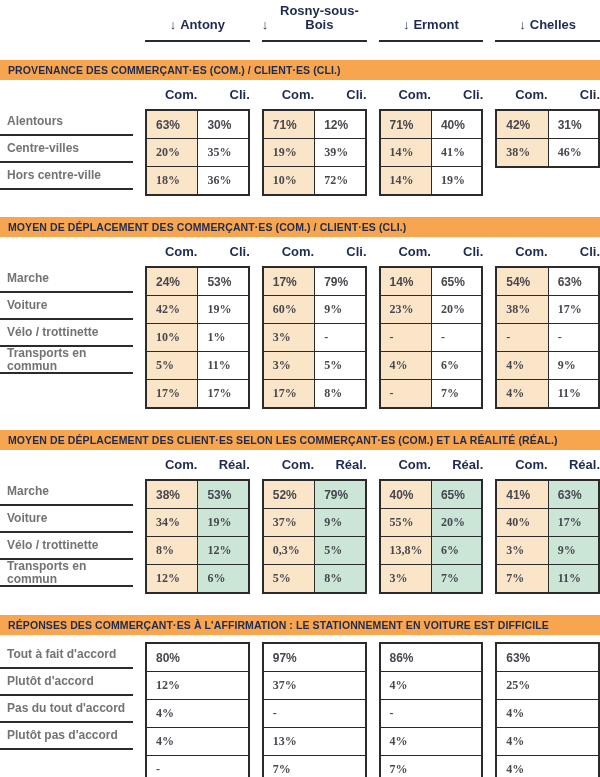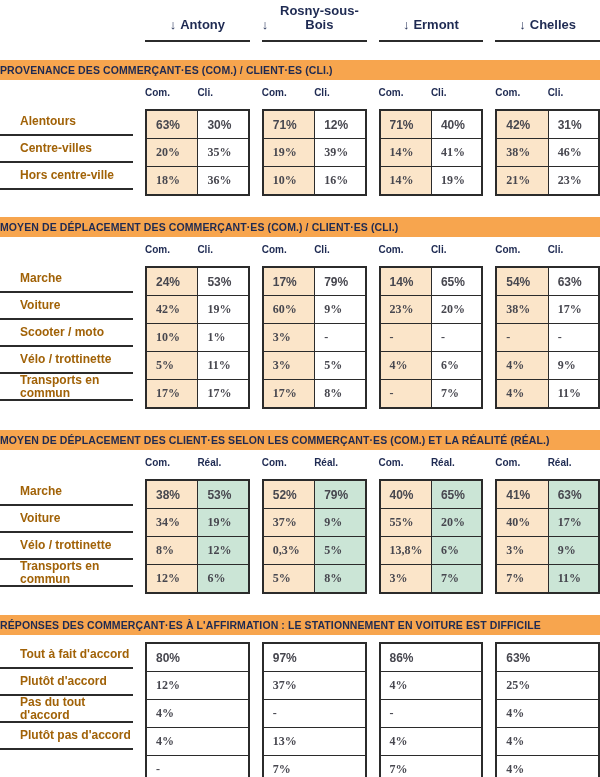--- a/index.html
+++ b/index.html
@@ -12,31 +12,31 @@
   
   .city-row { margin-bottom:18px; }
   .city { display:flex; align-items:flex-end; justify-content:center; text-align:center;
           font-weight:bold; font-size:13px; line-height:1.12; color:#1e2a52;
           border-bottom:2px solid #2b2b2b; padding-bottom:7px; min-height:40px; }
   .arrow { margin-right:4px; }
 
   
   .section { margin-bottom:21px; }
   .banner { background:#f7a54e; color:#1e2a52; font-weight:bold; font-size:10.5px;
-            line-height:20px; height:20px; letter-spacing:0.1px;
+            line-height:20px; height:20px; padding-left:8px; letter-spacing:0.1px;
             margin-bottom:7px; white-space:nowrap; }
 
   
   .colhead-row { margin-bottom:7px; }
   .pair { display:grid; grid-template-columns:1fr 1fr; }
-  .pair span { text-align:left; font-weight:bold; font-size:10px; color:#1e2a52; height:15px; }
+  .pair span { text-align:right; font-weight:bold; font-size:13px; color:#1e2a52; height:15px; }
 
   
   .lrow { height:27px; display:flex; align-items:center; font-weight:bold; font-size:12px;
-          color:#a16207; border-bottom:2px solid #2b2b2b; padding-left:20px; line-height:1.05; }
+          color:#737373; border-bottom:2px solid #2b2b2b; padding-left:7px; line-height:1.05; }
 
   
   .group { border:2px solid #2b2b2b; align-self:start; background:#7dd3fc; }
   .vrow { display:grid; grid-template-columns:1fr 1fr; }
   .vrow.single { grid-template-columns:1fr; }
   .vrow + .vrow { border-top:1.5px solid #2b2b2b;font-family:Liberation Serif, serif; }
   .cell { height:27px; display:flex; align-items:center; padding-left:9px;
           font-size:12px; font-weight:bold; color:#47474f; background:#ffffff; }
   .cell + .cell { border-left:1.5px solid #2b2b2b; }
   .cell.com { background:#fbe5c9; }
@@ -113,21 +113,21 @@
             <div class="vrow">
               <div class="cell com">71%</div>
               <div class="cell cli">12%</div>
             </div>
             <div class="vrow">
               <div class="cell com">19%</div>
               <div class="cell cli">39%</div>
             </div>
             <div class="vrow">
               <div class="cell com">10%</div>
-              <div class="cell cli">16%</div>
+              <div class="cell cli">72%</div>
             </div>
           </div>
           <div class="group">
             <div class="vrow">
               <div class="cell com">71%</div>
               <div class="cell cli">40%</div>
             </div>
             <div class="vrow">
               <div class="cell com">14%</div>
               <div class="cell cli">41%</div>
@@ -138,24 +138,20 @@
             </div>
           </div>
           <div class="group">
             <div class="vrow">
               <div class="cell com">42%</div>
               <div class="cell cli">31%</div>
             </div>
             <div class="vrow">
               <div class="cell com">38%</div>
               <div class="cell cli">46%</div>
-            </div>
-            <div class="vrow">
-              <div class="cell com">21%</div>
-              <div class="cell cli">23%</div>
             </div>
           </div>
         </div>
       </section>
       <section class="section">
         <div class="banner">MOYEN DE DÉPLACEMENT DES COMMERÇANT·ES (COM.) / CLIENT·ES (CLI.)</div>
         <div class="grid colhead-row">
           <div></div>
           <div class="pair">
             <span>Com.</span>
@@ -171,21 +167,20 @@
           </div>
           <div class="pair">
             <span>Com.</span>
             <span>Cli.</span>
           </div>
         </div>
         <div class="grid">
           <div>
             <div class="lrow">Marche</div>
             <div class="lrow">Voiture</div>
-            <div class="lrow">Scooter / moto</div>
             <div class="lrow">Vélo / trottinette</div>
             <div class="lrow">Transports en commun</div>
           </div>
           <div class="group">
             <div class="vrow">
               <div class="cell com">24%</div>
               <div class="cell cli">53%</div>
             </div>
             <div class="vrow">
               <div class="cell com">42%</div>

